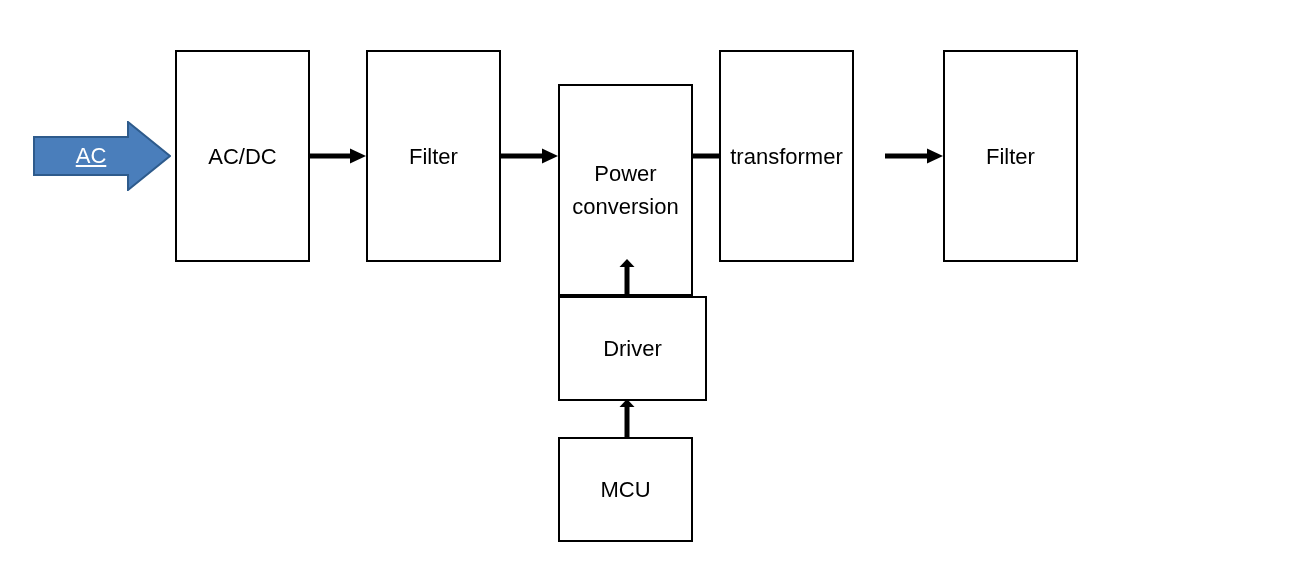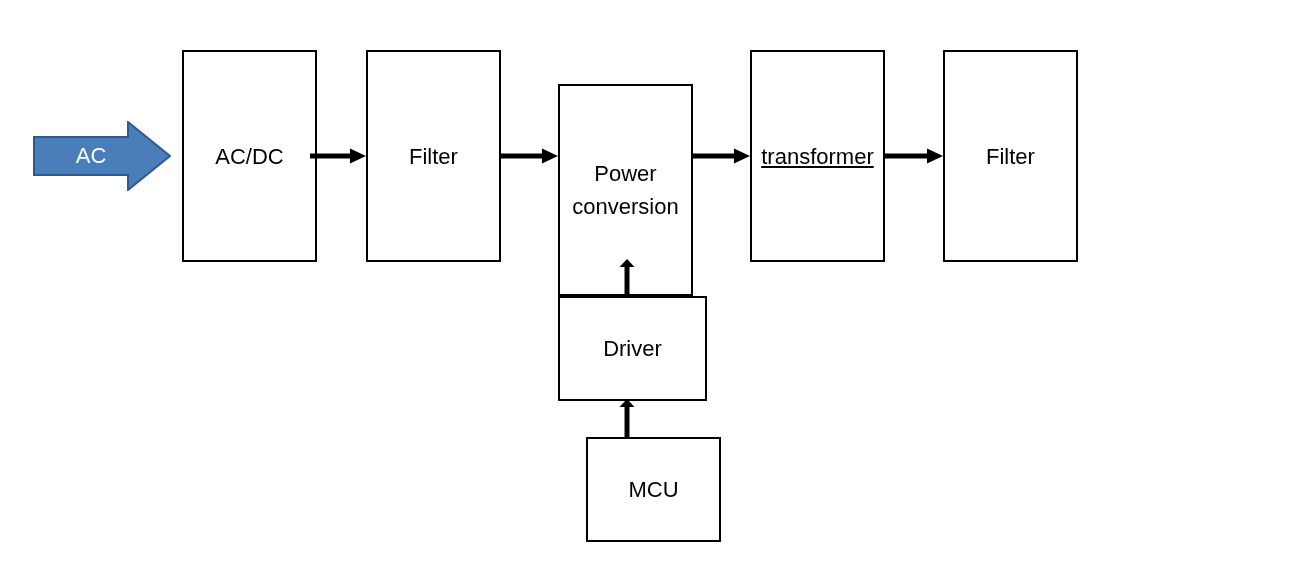--- a/index.html
+++ b/index.html
@@ -58,35 +58,36 @@
     height: 100%;
     display: flex;
     align-items: center;
     justify-content: center;
     font-size: 22px;
     color: #ffffff;
     font-family: "Liberation Sans", sans-serif;
     pointer-events: none;
     padding-right: 22px;
     box-sizing: border-box;
+    text-decoration: underline;
   }
 </style>
 </head>
 <body>
 
 <div id="canvas">
 
   <div class="big-arrow" style="left:33px; top:121px; width:138px; height:70px;">
     <svg width="138" height="70" viewBox="0 0 138 70" aria-hidden="true">
       <polygon points="1,16 95,16 95,1 137,35 95,69 95,54 1,54" fill="#4A7EBB" stroke="#2E5B8C" stroke-width="2" stroke-linejoin="miter"></polygon>
     </svg>
     <div class="big-arrow-label">AC</div>
   </div>
 
-  <div class="block" style="left:175px; top:50px; width:135px; height:212px;margin-left:7px;">
+  <div class="block" style="left:175px; top:50px; width:135px; height:212px;">
     <span class="block-label">AC/DC</span>
   </div>
 
   <div class="connector" style="left:310px; top:146px; width:56px; height:20px;">
     <svg width="56" height="20" viewBox="0 0 56 20" aria-hidden="true">
       <line x1="0" y1="10" x2="42" y2="10" stroke="#000000" stroke-width="5"></line>
       <polygon points="40,2.5 56,10 40,17.5" fill="#000000"></polygon>
     </svg>
   </div>
 
@@ -105,21 +106,21 @@
     <span class="block-label">Power conversion</span>
   </div>
 
   <div class="connector" style="left:693px; top:146px; width:57px; height:20px;">
     <svg width="57" height="20" viewBox="0 0 57 20" aria-hidden="true">
       <line x1="0" y1="10" x2="43" y2="10" stroke="#000000" stroke-width="5"></line>
       <polygon points="41,2.5 57,10 41,17.5" fill="#000000"></polygon>
     </svg>
   </div>
 
-  <div class="block" style="left:750px; top:50px; width:135px; height:212px;text-decoration:underline;">
+  <div class="block" style="left:719px; top:50px; width:135px; height:212px;">
     <span class="block-label" style="font-size:22px; width:125px;">transformer</span>
   </div>
 
   <div class="connector" style="left:885px; top:146px; width:58px; height:20px;">
     <svg width="58" height="20" viewBox="0 0 58 20" aria-hidden="true">
       <line x1="0" y1="10" x2="44" y2="10" stroke="#000000" stroke-width="5"></line>
       <polygon points="42,2.5 58,10 42,17.5" fill="#000000"></polygon>
     </svg>
   </div>
 
@@ -139,17 +140,17 @@
     <span class="block-label">Driver</span>
   </div>
 
   <div class="connector" style="left:617px; top:399px; width:20px; height:40px;">
     <svg width="20" height="40" viewBox="0 0 20 40" aria-hidden="true">
       <line x1="10" y1="40" x2="10" y2="5" stroke="#000000" stroke-width="5"></line>
       <polygon points="2.5,8 10,0 17.5,8" fill="#000000"></polygon>
     </svg>
   </div>
 
-  <div class="block" style="left:586px; top:437px; width:135px; height:105px;">
+  <div class="block" style="left:558px; top:437px; width:135px; height:105px;">
     <span class="block-label">MCU</span>
   </div>
 
 </div>
 
 </body></html>

